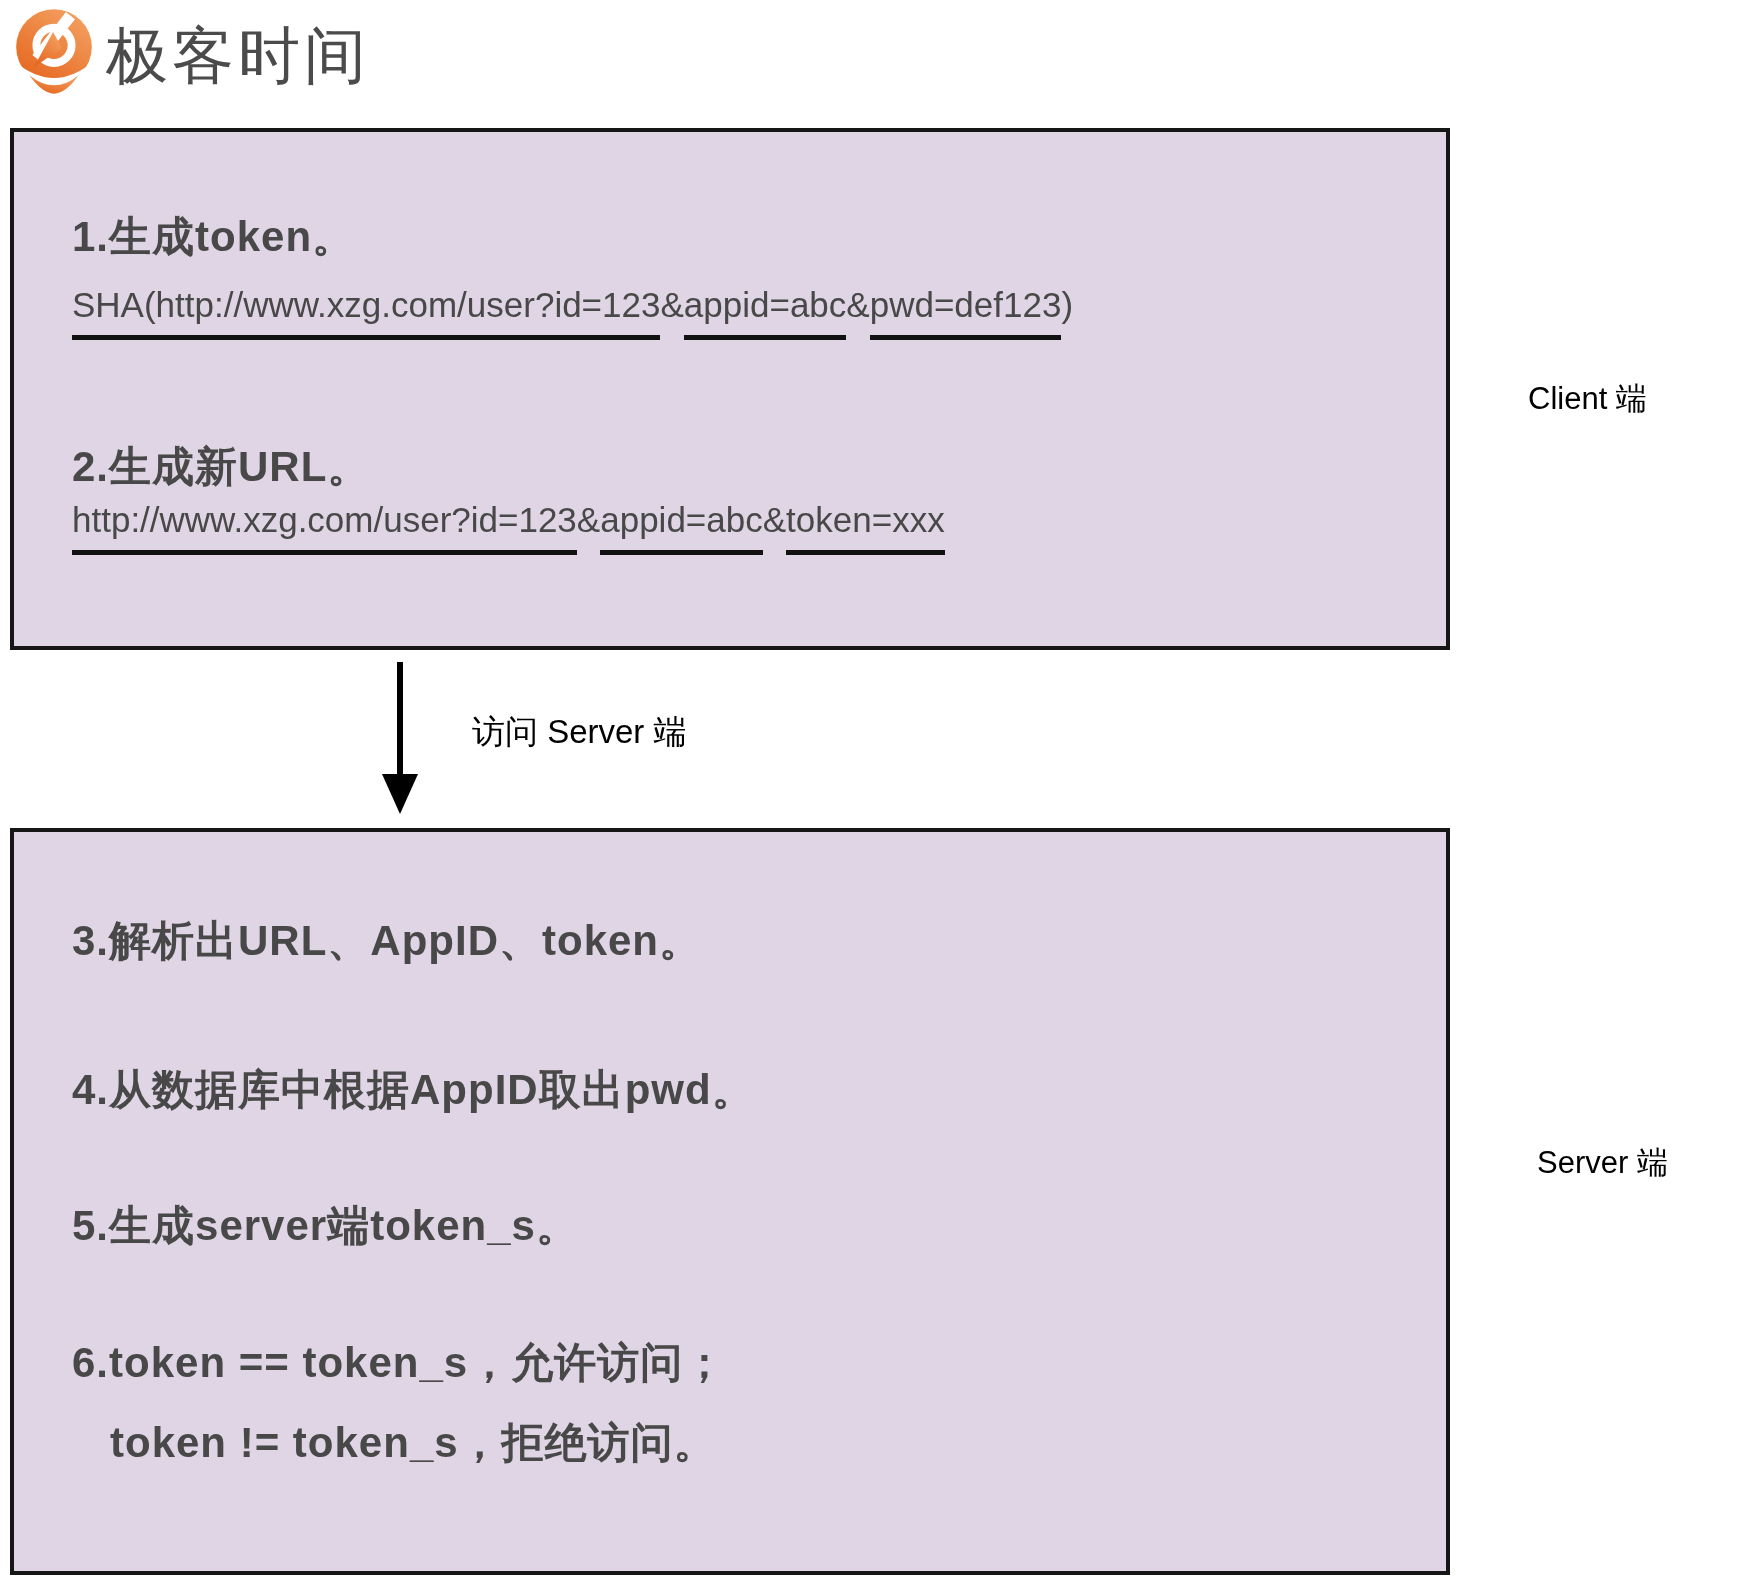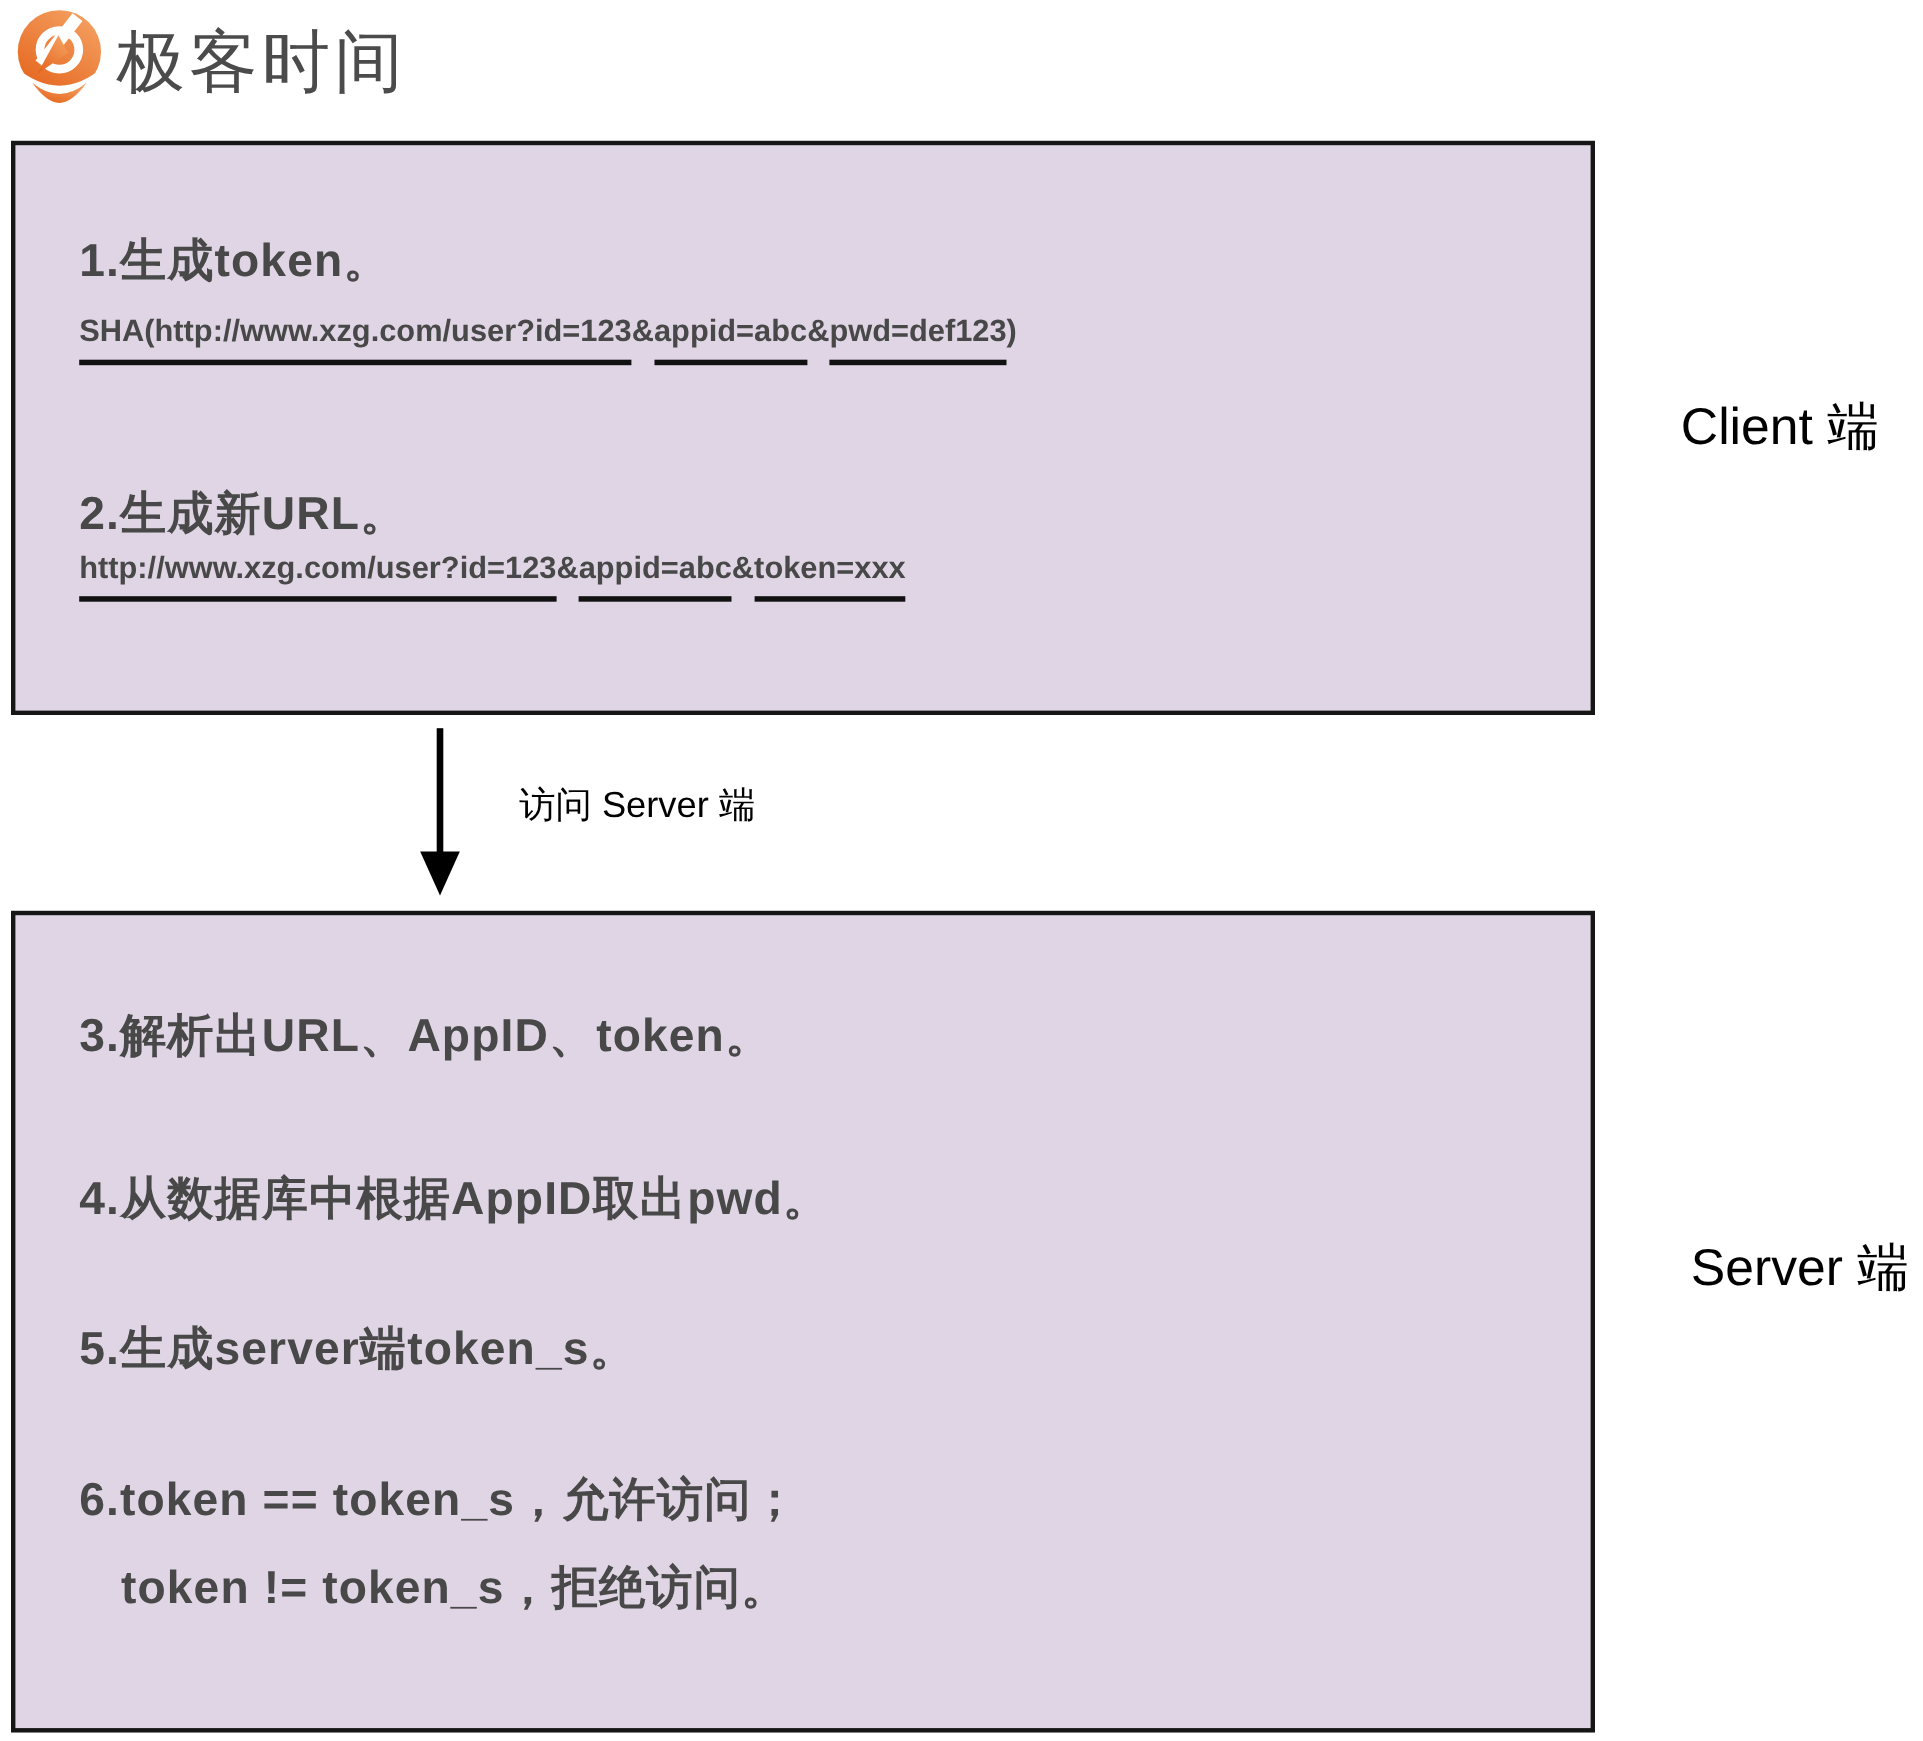--- a/index.html
+++ b/index.html
@@ -26,29 +26,29 @@
     position:absolute;left:10px;width:1440px;box-sizing:border-box;
     background:var(--box_bg);border:4px solid var(--box_border);
   }
   .box--client{top:128px;height:522px;}
   .box--server{top:828px;height:747px;text-decoration:underline;}
   .h,.line{
     position:absolute;left:58px;font-size:42px;font-weight:bold;
     color:var(--box_text);white-space:nowrap;letter-spacing:1px;line-height:1.2;
   }
   .url{
-    position:absolute;left:58px;font-size:28px;font-weight:bold;
+    position:absolute;left:58px;font-size:35px;font-weight:normal;
     color:var(--box_text);white-space:nowrap;line-height:1.2;
   }
   .u{border-bottom:5px solid var(--underline);padding-bottom:11px;}
   .indent{left:96px;}
   
   .side-label{
-    position:absolute;font-size:47px;color:var(--label_text);
-    white-space:nowrap;line-height:1.1;
+    position:absolute;font-size:31px;color:var(--label_text);
+    white-space:nowrap;line-height:1.1;margin-top:20px;
   }
   .side-label--client{left:1528px;top:362px;}
   .side-label--server{left:1537px;top:1126px;}
   
   .arrow-shaft{position:absolute;left:397px;top:662px;width:6px;height:114px;background:#000;}
   .arrow-head{
     position:absolute;left:382px;top:774px;width:0;height:0;
     border-left:18px solid transparent;border-right:18px solid transparent;
     border-top:40px solid #000;
   }

